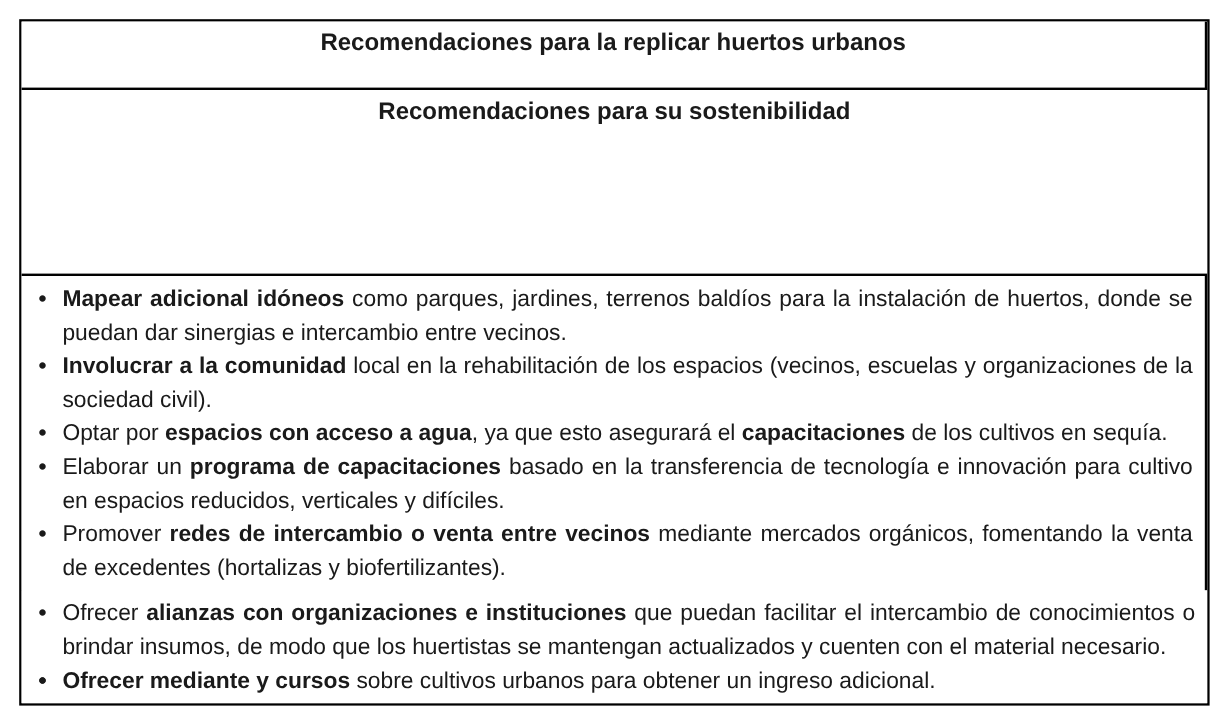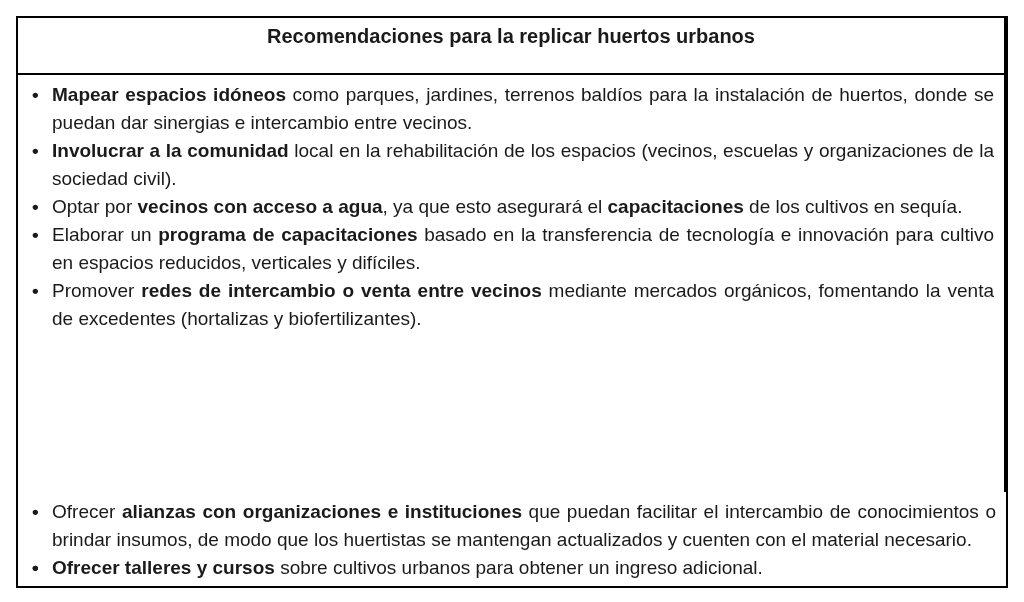--- a/index.html
+++ b/index.html
@@ -54,30 +54,31 @@
     top: 0;
     font-weight: bold;
   }
   ul.bullet-list b { font-weight: bold; }
 </style>
 </head>
 <body>
 
 <div class="doc-table">
   <div class="cell left-col header-cell">Recomendaciones para la replicar huertos urbanos</div>
+  <div class="cell header-cell">Recomendaciones para su sostenibilidad</div>
   <div class="cell left-col body-cell">
     <ul class="bullet-list">
-        <li><span class="bullet">•</span><span><b>Mapear espacios idóneos</b><span> como parques, jardines, terrenos baldíos para la instalación de huertos, donde se puedan dar sinergias e intercambio entre vecinos.</span></span></li>
+        <li><span class="bullet">•</span><span><b>Mapear adicional idóneos</b><span> como parques, jardines, terrenos baldíos para la instalación de huertos, donde se puedan dar sinergias e intercambio entre vecinos.</span></span></li>
         <li><span class="bullet">•</span><span><b>Involucrar a la comunidad</b><span> local en la rehabilitación de los espacios (vecinos, escuelas y organizaciones de la sociedad civil).</span></span></li>
-        <li><span class="bullet">•</span><span><span>Optar por </span><b>vecinos con acceso a agua</b><span>, ya que esto asegurará el </span><b>capacitaciones</b><span> de los cultivos en sequía.</span></span></li>
+        <li><span class="bullet">•</span><span><span>Optar por </span><b>espacios con acceso a agua</b><span>, ya que esto asegurará el </span><b>capacitaciones</b><span> de los cultivos en sequía.</span></span></li>
         <li><span class="bullet">•</span><span><span>Elaborar un </span><b>programa de capacitaciones</b><span> basado en la transferencia de tecnología e innovación para cultivo en espacios reducidos, verticales y difíciles.</span></span></li>
         <li><span class="bullet">•</span><span><span>Promover </span><b>redes de intercambio o venta entre vecinos</b><span> mediante mercados orgánicos, fomentando la venta de excedentes (hortalizas y biofertilizantes).</span></span></li>
       </ul>
   </div>
   <div class="cell body-cell">
     <ul class="bullet-list">
         <li><span class="bullet">•</span><span><span>Ofrecer </span><b>alianzas con organizaciones e instituciones</b><span> que puedan facilitar el intercambio de conocimientos o brindar insumos, de modo que los huertistas se mantengan actualizados y cuenten con el material necesario.</span></span></li>
         <li><span class="bullet">•</span></li>
-        <li><span class="bullet">•</span><span><b>Ofrecer talleres y cursos</b><span> sobre cultivos urbanos para obtener un ingreso adicional.</span></span></li>
+        <li><span class="bullet">•</span><span><b>Ofrecer mediante y cursos</b><span> sobre cultivos urbanos para obtener un ingreso adicional.</span></span></li>
         <li><span class="bullet">•</span></li>
       </ul>
   </div>
 </div>
 
 </body></html>

